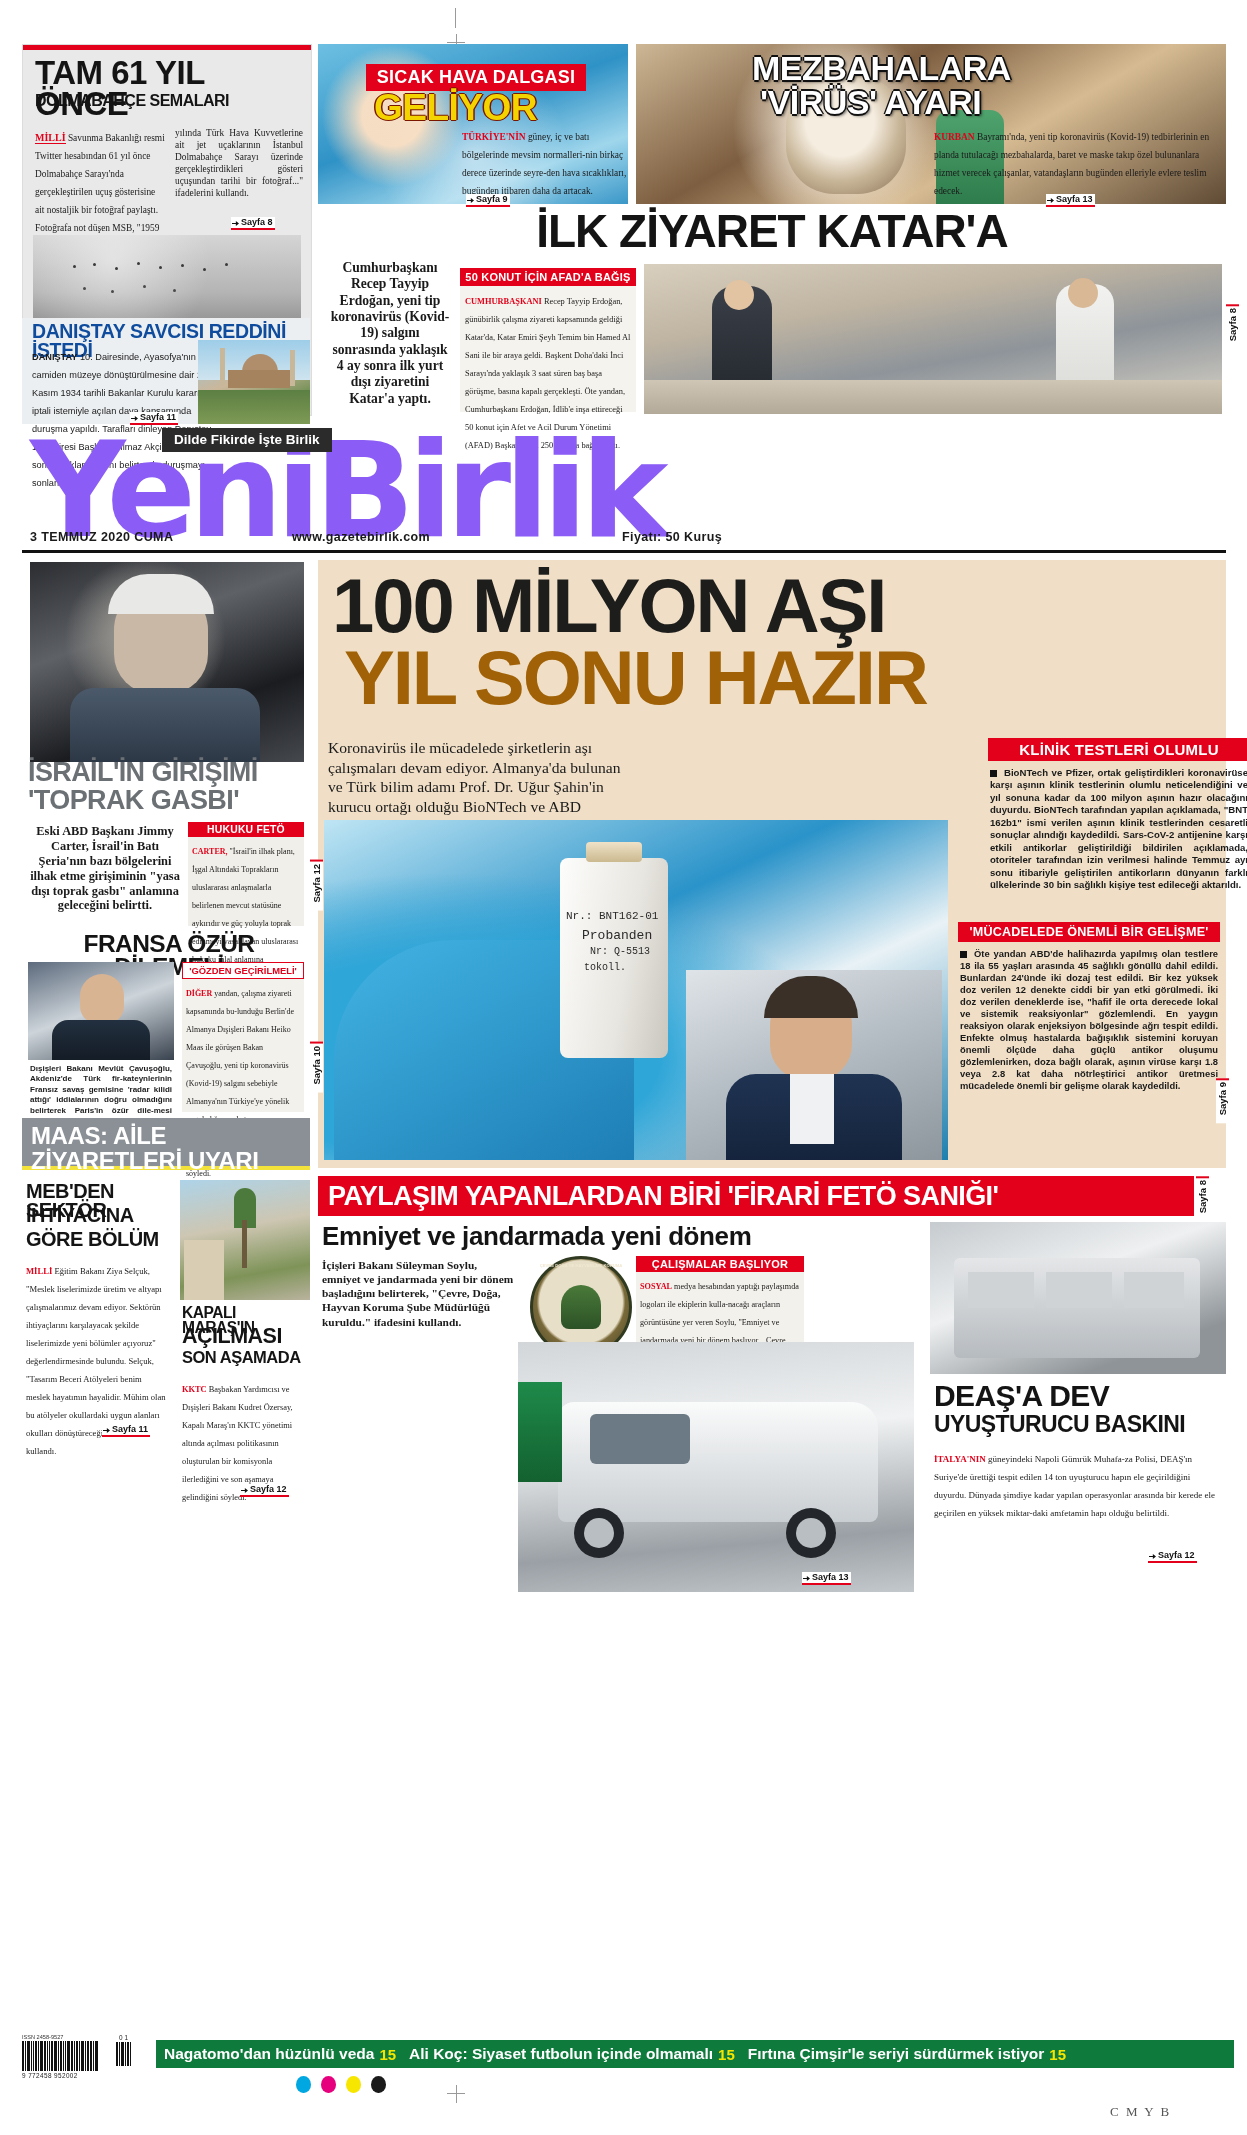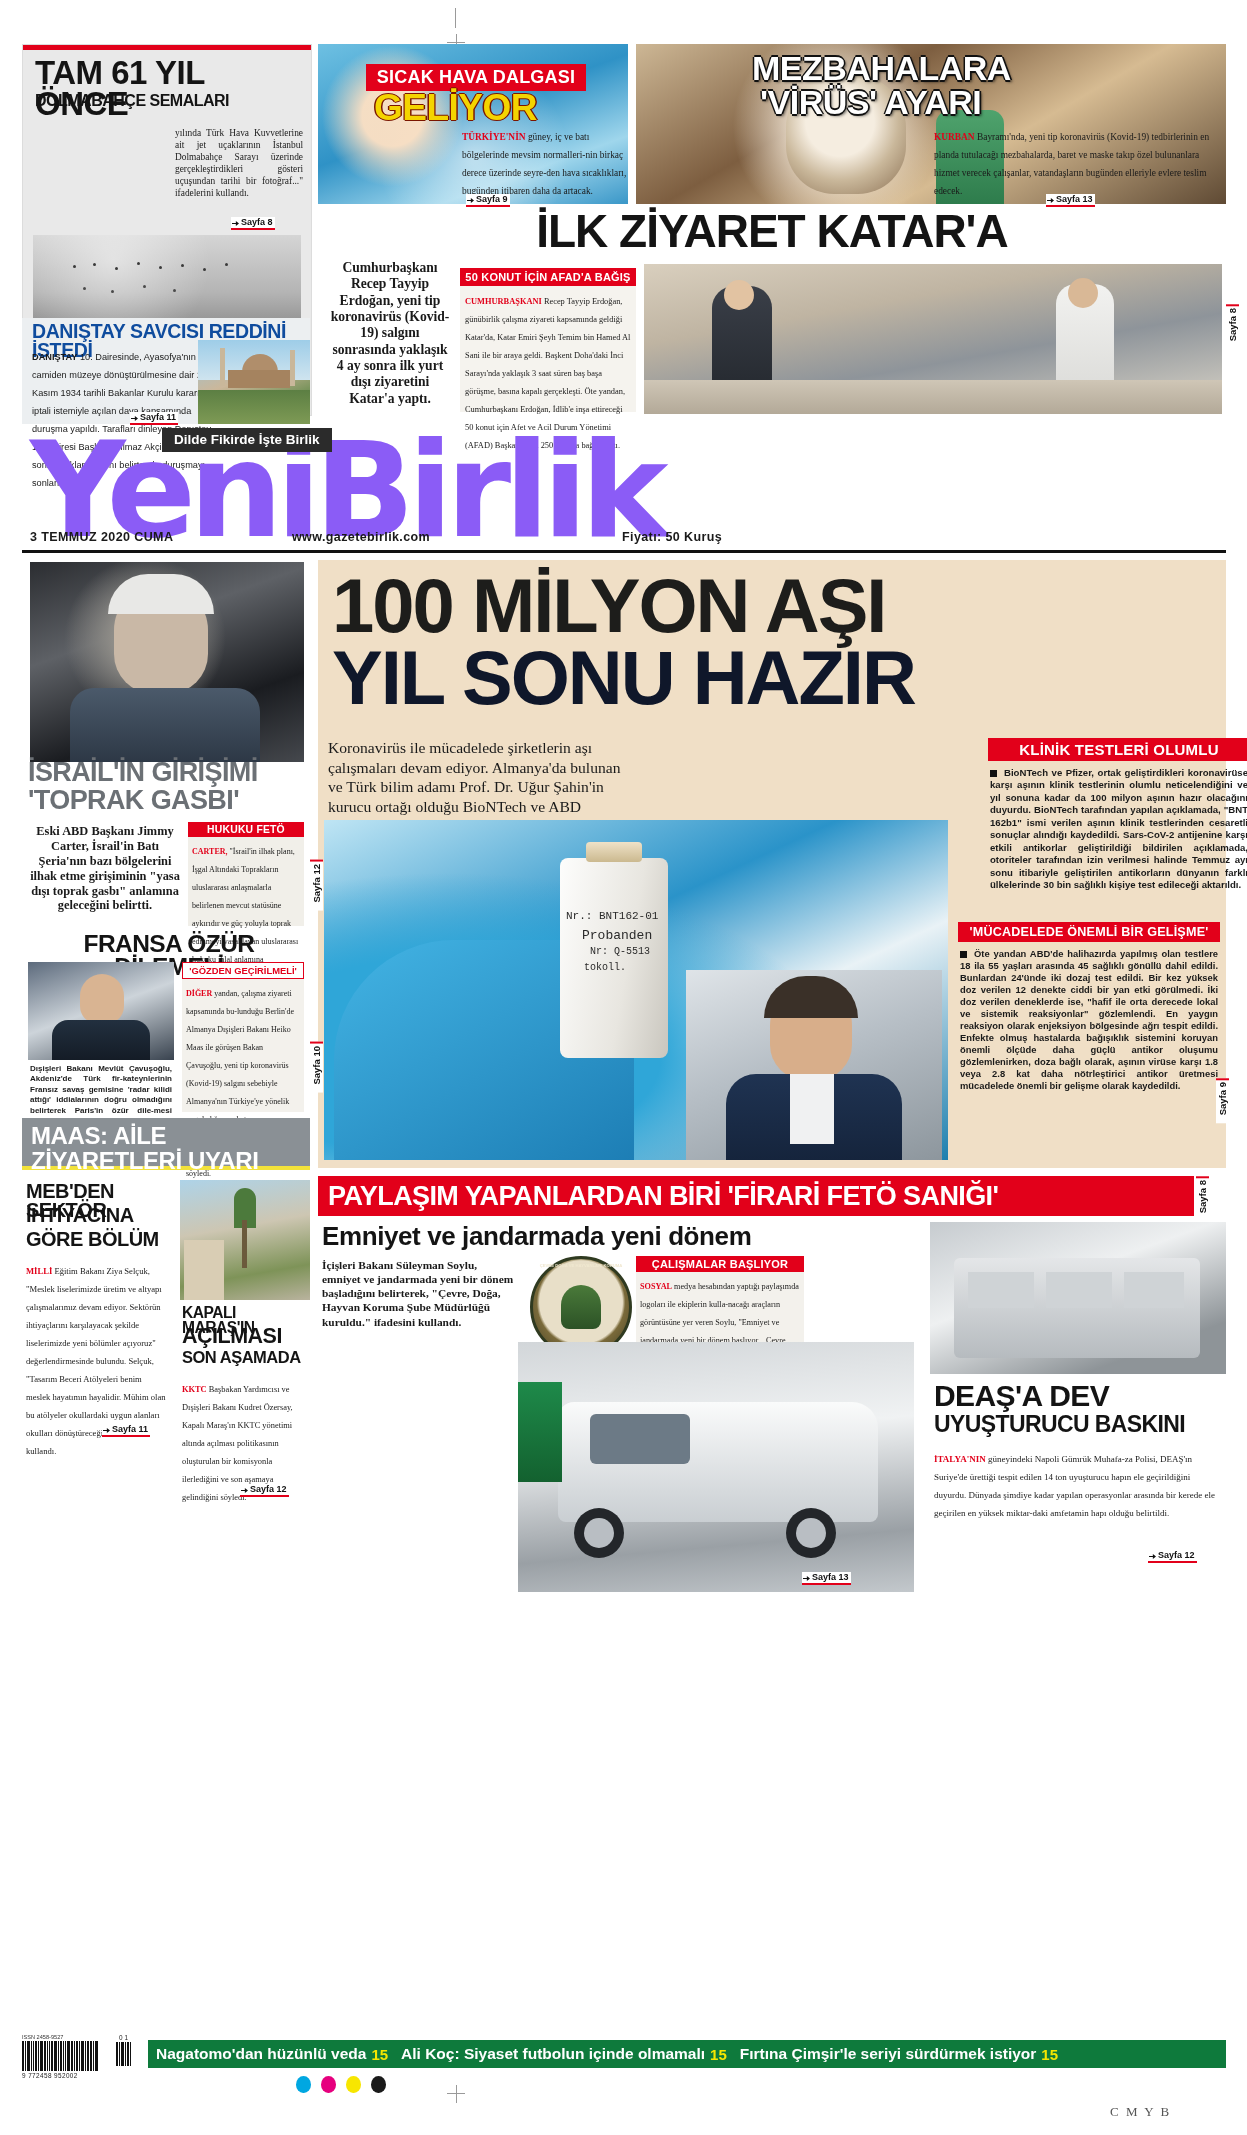--- a/index.html
+++ b/index.html
@@ -67,21 +67,21 @@
   .barhead-red{
     background:#e2001a;color:#fff;font-weight:bold;
     font-size:27px;letter-spacing:-0.6px;padding:6px 10px;
   }
   .barhead-grey{
     background:#8a9095;color:#fff;font-weight:bold;font-size:24px;
     line-height:1.06;padding:5px 9px;letter-spacing:-0.4px;
   }
 
   
-  .ticker{background:#0e7a3c;color:#fff;height:28px;}
+  .ticker{background:#0e7a3c;color:#fff;height:28px;margin-left:8px;}
   .ticker-txt{font-weight:bold;font-size:15.5px;white-space:nowrap;}
   .ticker-num{color:#f5e600;font-weight:bold;font-size:15px;}
   .barcode{display:flex;align-items:flex-end;height:30px;gap:1px;}
   .barcode i{display:block;background:#111;height:100%;}
   .regdot{width:15px;height:17px;border-radius:50% 50% 48% 48%;}
   .crop-mark{position:absolute;background:#9a9a9a;}
   .cmyk-letters{font-family:"Liberation Serif", serif;font-size:13px;color:#555;letter-spacing:2px;}
 
   
   .ph-pool{background:linear-gradient(160deg,#7ec9e8 0%,#3f9fd0 35%,#bfe3f2 70%,#4aa3cf 100%);}
@@ -105,20 +105,23 @@
   <div class="crop-mark" style="left:447px;top:42px;width:18px;height:1px;"></div>
   <div class="crop-mark" style="left:456px;top:34px;width:1px;height:18px;"></div>
   <div class="crop-mark" style="left:447px;top:2093px;width:18px;height:1px;"></div>
   <div class="crop-mark" style="left:456px;top:2085px;width:1px;height:18px;"></div>
 
   <div class="abs" style="left:22px;top:44px;width:288px;height:370px;background:#e9e9e9;border:1px solid #dcdcdc;">
     <div class="abs topbar redbar" style="left:0;top:0;width:288px;height:5px;"></div>
     <div class="abs hl" style="left:12px;top:12px;width:270px;font-size:33px;color:#141414;">TAM 61 YIL ÖNCE</div>
     <div class="abs hl" style="left:12px;top:48px;width:276px;font-size:16px;color:#141414;">DOLMABAHÇE SEMALARI</div>
 
+    <div class="abs" style="left:12px;top:82px;width:130px;">
+      <span class="serif" style="font-size:10px;font-weight:bold;color:#e2001a;border-bottom:1px solid #e2001a;">MİLLİ</span><span class="body-serif"> Savunma Bakanlığı resmi Twitter hesabından 61 yıl önce Dolmabahçe Sarayı'nda gerçekleştirilen uçuş gösterisine ait nostaljik bir fotoğraf paylaştı. Fotoğrafa not düşen MSB, "1959</span>
+    </div>
     <div class="abs body-serif" style="left:152px;top:82px;width:128px;">yılında Türk Hava Kuvvetlerine ait jet uçaklarının İstanbul Dolmabahçe Sarayı üzerinde gerçekleştirdikleri gösteri uçuşundan tarihi bir fotoğraf..." ifadelerini kullandı.</div>
     <div class="abs" style="left:208px;top:166px;">
       <span class="sayfa">Sayfa 8</span>
     </div>
 
     <div class="abs photo ph-bw" style="left:10px;top:190px;width:268px;height:128px;">
       <div class="abs" style="left:0;top:0;width:268px;height:128px;background:
            radial-gradient(circle at 30% 20%, rgba(255,255,255,0.5), transparent 45%),
            linear-gradient(180deg,#d5d5d5 0%,#b4b4b4 45%,#8f8f8f 72%,#c9c9c9 100%);"></div>
 
@@ -224,21 +227,21 @@
     <div class="abs slogan" style="left:140px;top:-2px;">Dilde Fikirde İşte Birlik</div>
 
     <div class="abs mast-meta" style="left:8px;top:100px;">3 TEMMUZ 2020 CUMA</div>
     <div class="abs mast-meta" style="left:270px;top:100px;">www.gazetebirlik.com</div>
     <div class="abs mast-meta" style="left:600px;top:100px;">Fiyatı: 50 Kuruş</div>
     <div class="abs" style="left:0;top:120px;width:1204px;height:3px;background:#111;"></div>
   </div>
 
   <div class="abs" style="left:318px;top:560px;width:908px;height:608px;background:#f0dfc6;">
     <div class="abs hl" style="left:14px;top:10px;font-size:76px;color:#1d1d1b;letter-spacing:-2px;">100 MİLYON AŞI</div>
-    <div class="abs hl" style="left:14px;top:82px;font-size:76px;color:#0f172a;letter-spacing:-2px;">YIL SONU HAZIR</div>
+    <div class="abs hl" style="left:26px;top:82px;font-size:76px;color:#a16207;letter-spacing:-2px;">YIL SONU HAZIR</div>
 
     <div class="abs" style="left:10px;top:178px;width:296px;font-family:'Liberation Serif',serif;font-size:15.6px;line-height:1.26;font-weight:normal;">Koronavirüs ile mücadelede şirketlerin aşı çalışmaları devam ediyor. Almanya'da bulunan ve Türk bilim adamı Prof. Dr. Uğur Şahin'in kurucu ortağı olduğu BioNTech ve ABD merkezli Pfizer'den umutlandıran haber geldi.</div>
 
     <div class="abs" style="left:640px;top:178px;width:262px;margin-left:30px;">
       <div class="boxhead">KLİNİK TESTLERİ OLUMLU</div>
       <div style="padding:6px 2px 0 2px;position:relative;">
         <span class="abs" style="left:2px;top:9px;width:7px;height:7px;background:#111;"></span>
         <div class="body-txt" style="font-size:9.6px;font-weight:bold;line-height:1.3;text-indent:14px;">BioNTech ve Pfizer, ortak geliştirdikleri koronavirüse karşı aşının klinik testlerinin olumlu neticelendiğini ve yıl sonuna kadar da 100 milyon aşının hazır olacağını duyurdu. BioNTech tarafından yapılan açıklamada, "BNT 162b1" ismi verilen aşının klinik testlerinden cesaretli sonuçlar alındığı kaydedildi. Sars-CoV-2 antijenine karşı etkili antikorlar geliştirildiği bildirilen açıklamada, otoriteler tarafından izin verilmesi halinde Temmuz ayı sonu itibariyle geliştirilen antikorların dünyanın farklı ülkelerinde 30 bin sağlıklı kişiye test edileceği aktarıldı.</div>
       </div>
     </div>

